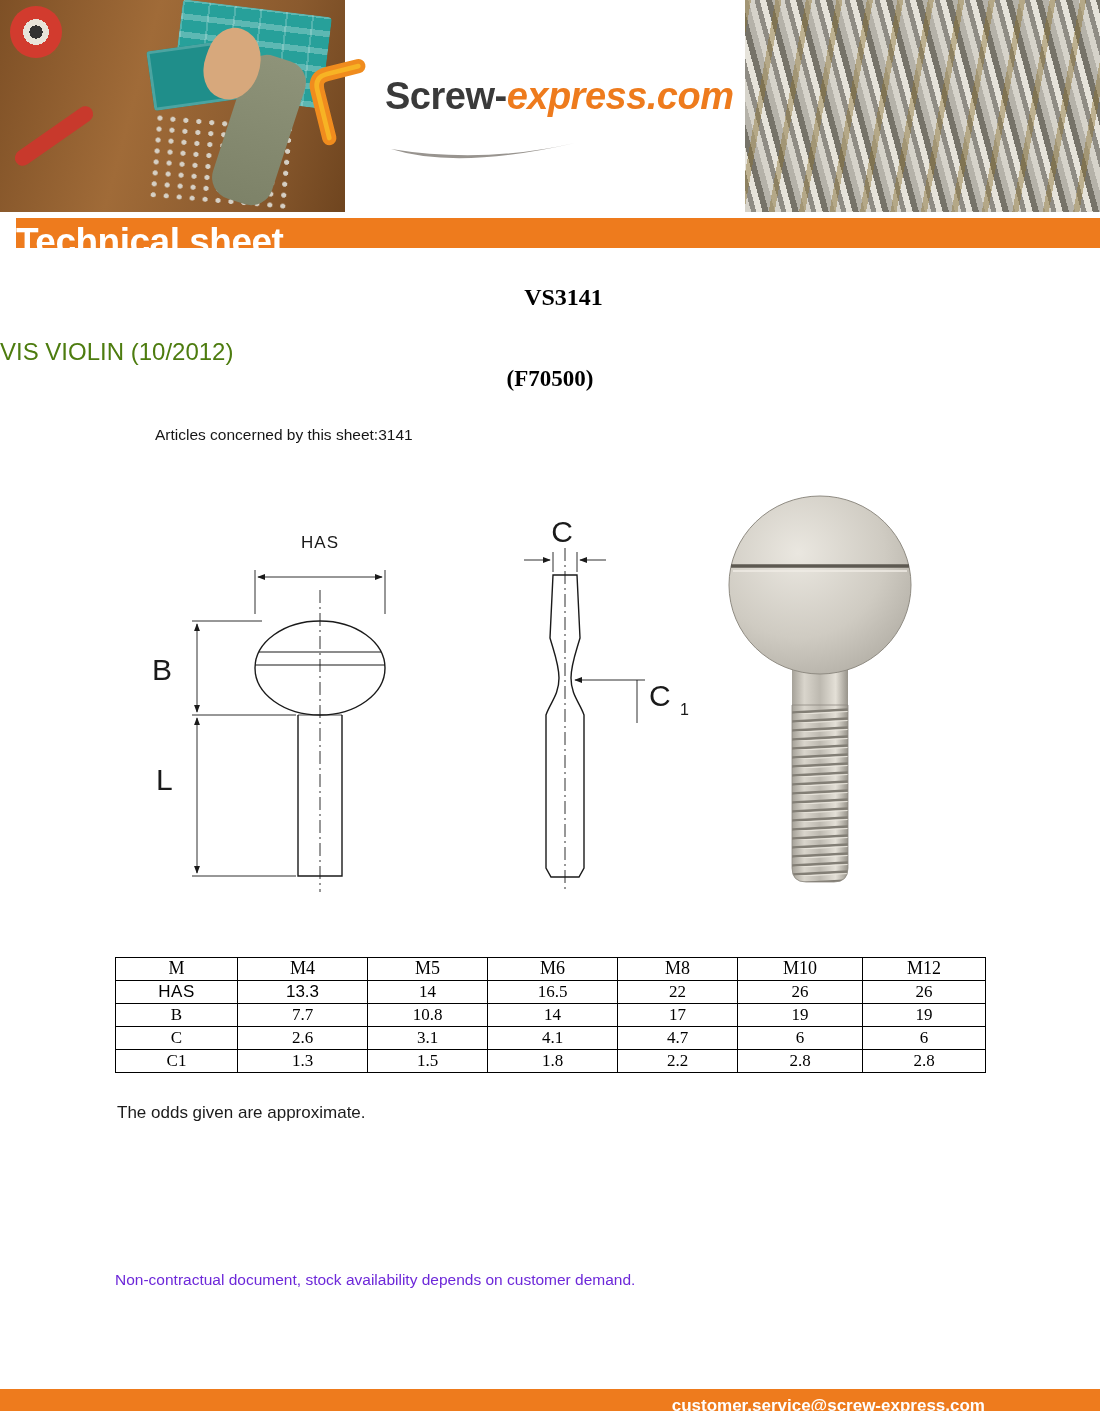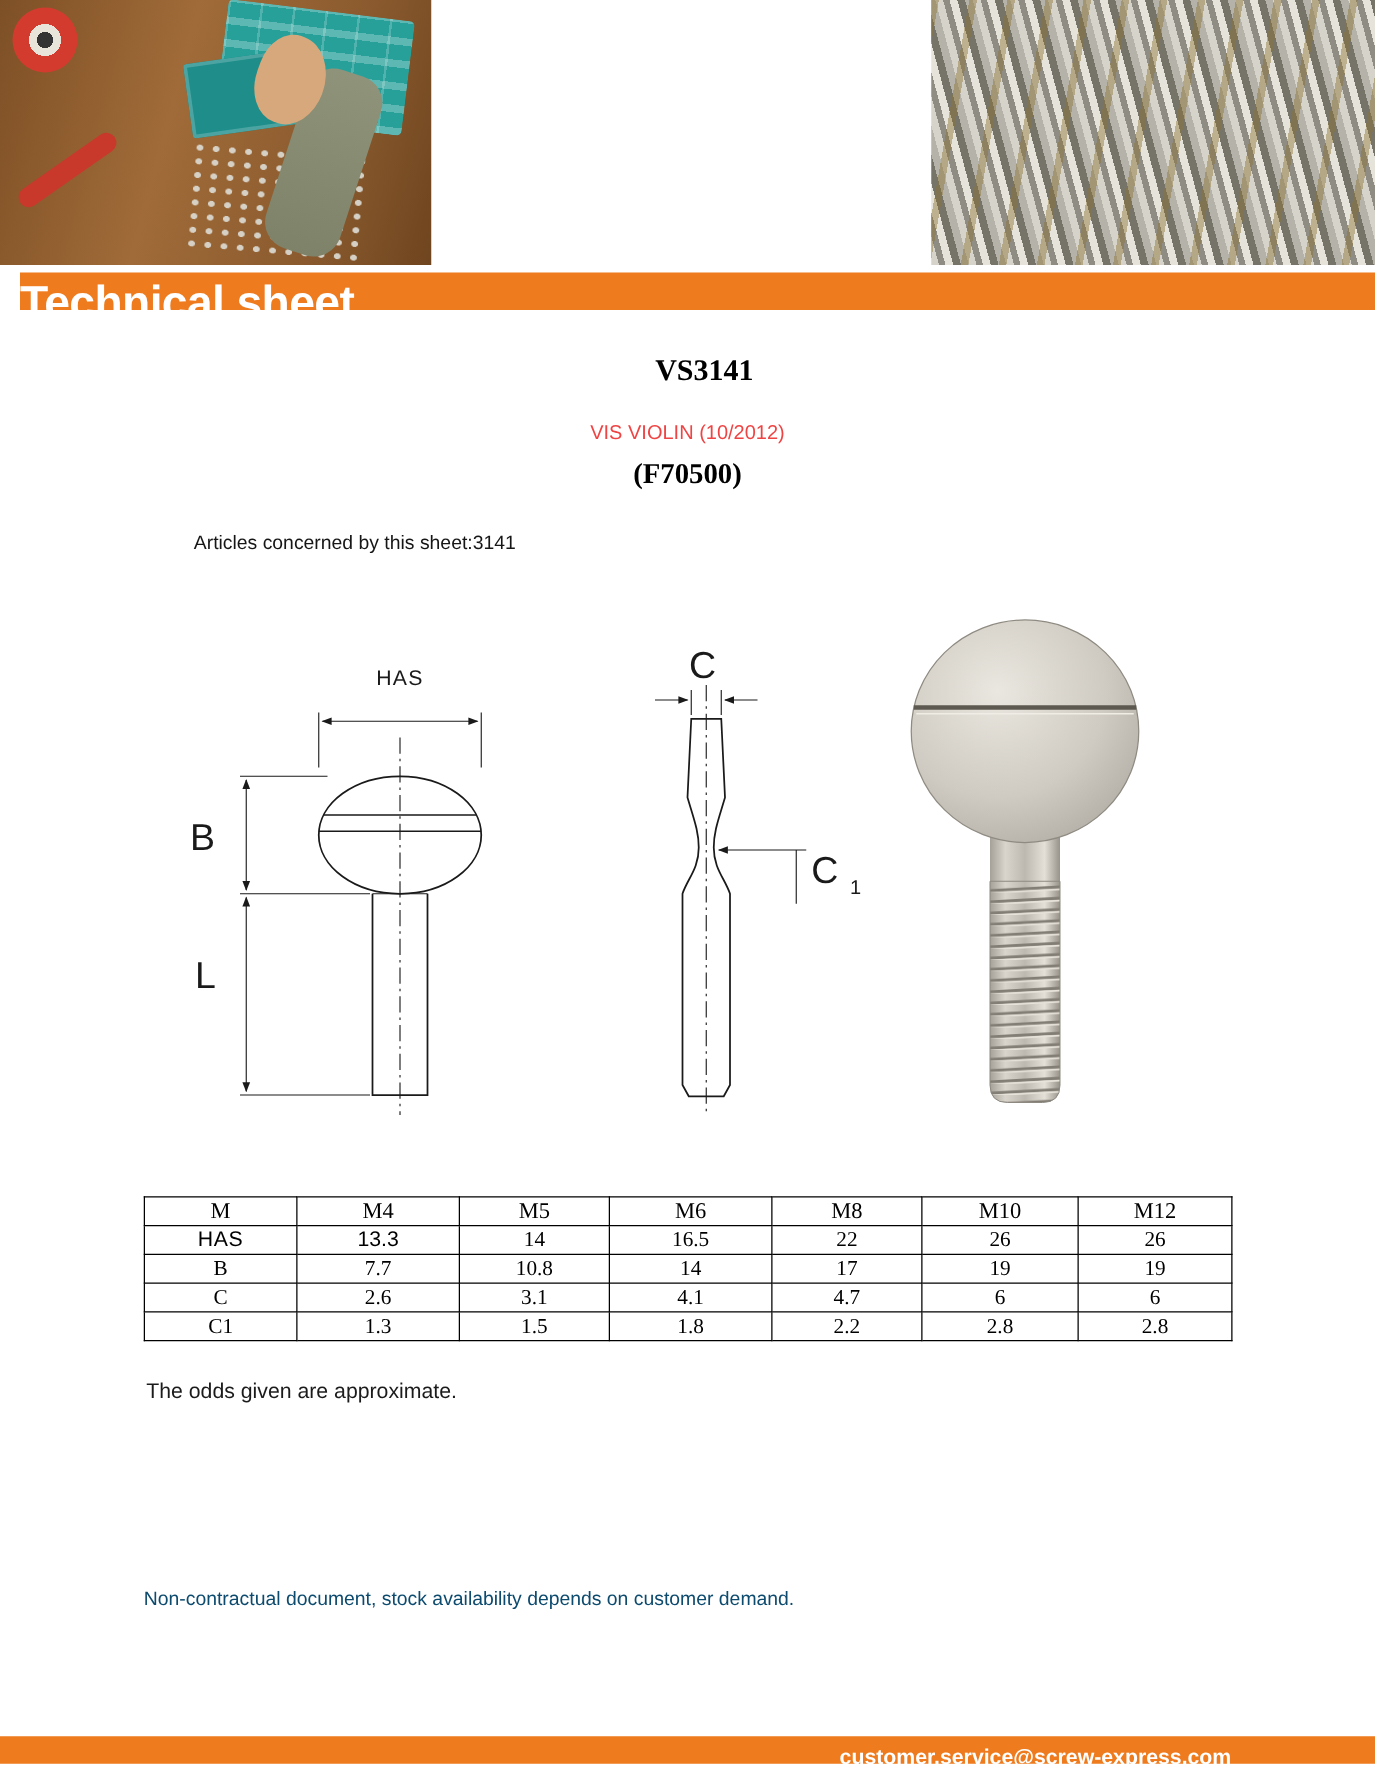--- a/index.html
+++ b/index.html
@@ -49,22 +49,22 @@
 
   
   .banner { position:absolute; left:16px; top:218px; width:1100px; height:30px;
     background:var(--orange,#ee7b1d); text-align:left; }
   .banner-title { color:#fff; font-weight:bold; font-size:37px; line-height:48px;
     letter-spacing:-0.5px; }
 
   
   .doc-code { position:absolute; left:0; right:0; top:284px; text-align:center;
     font-family:"Liberation Serif", serif; font-weight:bold; font-size:24px; color:#000;padding-left:27px; }
-  .doc-product { position:absolute; left:0; right:0; top:338px; text-align:center;
-    font-size:16px; color:#ef4444; }
+  .doc-product { position:absolute; left:0; right:0; top:338px; 
+    font-size:24px; color:#4d7c0f; }
   .doc-ref { position:absolute; left:0; right:0; top:366px; text-align:center;
     font-family:"Liberation Serif", serif; font-weight:bold; font-size:23px; color:#000; }
   .doc-articles { position:absolute; left:115px; top:426px; font-size:15.5px; color:#161616;margin-left:40px; }
 
   
   .drawing { position:absolute; left:100px; top:490px; width:900px; height:430px; }
   .drawing text { fill:#1a1a1a; stroke:none; font-family:"Liberation Sans", sans-serif; }
   .dim-label-sm { font-size:17px; letter-spacing:1px; }
   .dim-label-lg { font-size:30px; }
   .dim-label-sub { font-size:16px; }
@@ -73,21 +73,21 @@
   .dim-table { position:absolute; left:115px; top:957px; width:870px; border-collapse:collapse;
     table-layout:fixed; font-family:"Liberation Serif", serif; color:#000; }
   .dim-table th, .dim-table td { border:1px solid #000; text-align:center; height:23px;
     padding:0; font-size:17px; font-weight:normal; line-height:1.1; }
   .dim-table th { font-size:18px; }
   .cell-tiny { font-size:9px; font-family:"Liberation Sans", sans-serif; letter-spacing:.5px; }
   .cell-small { font-size:12px; font-family:"Liberation Sans", sans-serif; }
 
   
   .note-approx { position:absolute; left:117px; top:1103px; font-size:17px; color:#1b1b1b; }
-  .note-contract { position:absolute; left:115px; top:1271px; font-size:15.5px; color:#0c4a6e; }
+  .note-contract { position:absolute; left:115px; top:1271px; font-size:15.5px; color:#6d28d9; }
   .footer-bar { position:absolute; left:0; top:1389px; width:1100px; height:22px;
     background:var(--orange,#ee7b1d); }
   .footer-email { position:absolute; right:115px; top:0; line-height:33px; color:#fff;
     font-weight:bold; font-size:17px; cursor:pointer; }
 </style>
 </head>
 <body>
 
 <div class="page">
 
@@ -96,20 +96,30 @@
     <div class="pl-tray"></div>
     <div class="pl-box2"></div>
     <div class="pl-screws"></div>
     <div class="pl-sleeve"></div>
     <div class="pl-hand"></div>
     <div class="pl-plier"></div>
   </div>
 
   <div class="photo photo-right"></div>
 
+  <div class="logo">
+    <svg class="logo-tool" viewBox="0 0 70 100">
+      <path d="M14 92 L14 40 Q14 26 28 26 L62 26" fill="none" stroke="#f08c1e" stroke-width="15" stroke-linecap="round"></path>
+      <path d="M14 92 L14 40 Q14 26 28 26 L62 26" fill="none" stroke="#f7b324" stroke-width="5" stroke-linecap="round"></path>
+    </svg>
+    <div class="logo-text"><span class="logo-part1">Screw-</span><span class="logo-part2">express.com</span></div>
+    <svg class="logo-swoosh" viewBox="0 0 190 26" preserveAspectRatio="none">
+      <path d="M3 9 Q70 30 187 3 Q95 24 3 9 Z" fill="#98948f"></path>
+    </svg>
+  </div>
 
   <div class="banner">
     <span class="banner-title">Technical sheet</span>
   </div>
 
   <div class="doc-code">VS3141</div>
   <div class="doc-product">VIS VIOLIN (10/2012)</div>
   <div class="doc-ref">(F70500)</div>
   <div class="doc-articles">Articles concerned by this sheet:3141</div>
 

